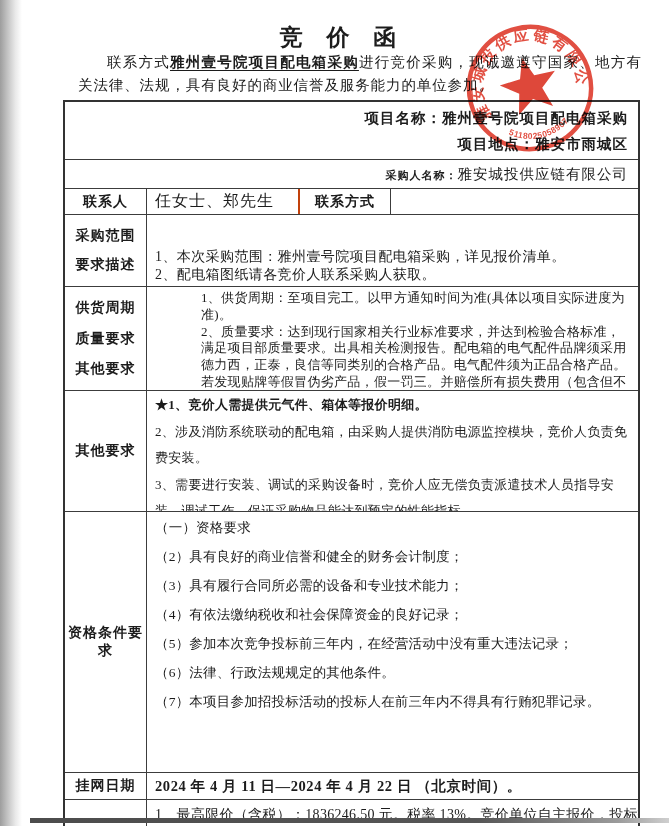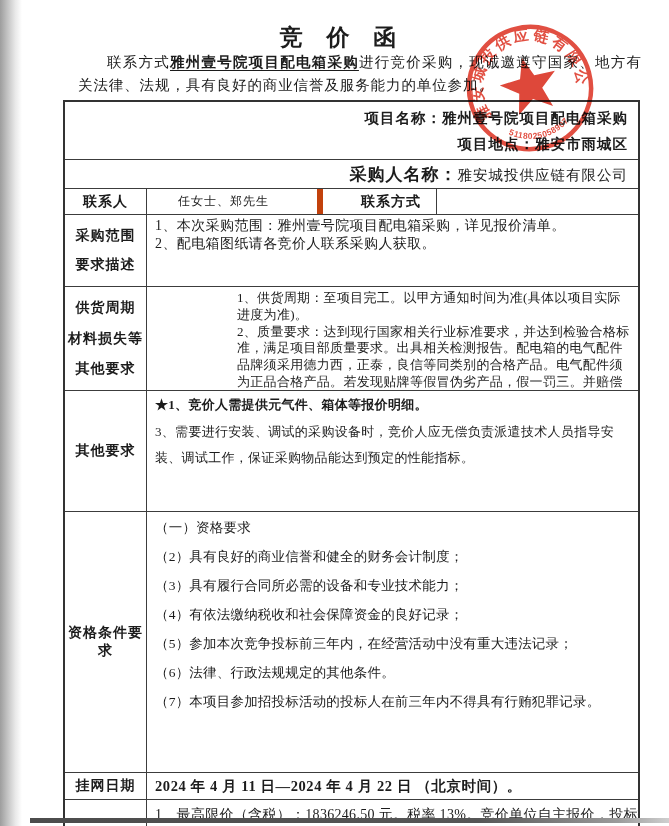--- a/index.html
+++ b/index.html
@@ -44,31 +44,31 @@
     border-right:1px solid #3c3c3c;text-align:center;
   }
   .cell-label.spread{justify-content:space-evenly;}
   .cell-content{flex:1;padding:2px 6px 2px 8px;overflow:hidden;}
   .fullcell{flex:1;padding:3px 10px;box-sizing:border-box;text-align:right;}
   .bold-line{font-weight:700;font-size:14.5px;letter-spacing:1px;line-height:26px;
     font-family:"Liberation Sans","DejaVu Sans",sans-serif;}
   .r1{height:57px;}
   .r2{height:29px;display:flex;align-items:center;}
   .r2 .fullcell{padding-top:0;padding-bottom:0;}
-  .r2 .lbl{font-weight:700;font-family:"Liberation Sans","DejaVu Sans",sans-serif;font-size:17px;letter-spacing:1px;}
+  .r2 .lbl{font-weight:700;font-family:"Liberation Sans","DejaVu Sans",sans-serif;font-size:11px;letter-spacing:1px;}
   .r2 .val{font-size:14.5px;letter-spacing:1px;}
-  .r3{height:26px;gap:23px;}
-  .r3 .c2{width:153px;flex:none;border-right:6px solid #c2410c;display:flex;align-items:center;padding-left:8px;font-size:12px;letter-spacing:1px;box-sizing:border-box;}
+  .r3{height:26px;}
+  .r3 .c2{width:153px;flex:none;border-right:2px solid #c2410c;display:flex;align-items:center;padding-left:8px;font-size:16px;letter-spacing:1px;box-sizing:border-box;}
   .r3 .c3{width:91px;flex:none;border-right:1px solid #3c3c3c;display:flex;align-items:center;justify-content:center;
     font-weight:700;font-size:14px;letter-spacing:1px;font-family:"Liberation Sans","DejaVu Sans",sans-serif;box-sizing:border-box;}
   .r3 .c4{flex:1;display:flex;align-items:center;padding-left:8px;font-size:14.5px;letter-spacing:0.5px;}
   .r4{height:72px;}
-  .r4 .cell-content{display:flex;flex-direction:column;justify-content:flex-start;}
+  .r4 .cell-content{display:flex;flex-direction:column;justify-content:flex-end;}
   .r4 .para{font-size:14px;letter-spacing:0.4px;line-height:18px;word-break:break-all;}
-  .r5{height:104px;gap:36px;}
+  .r5{height:104px;}
   .r5 .cell-content{font-size:13px;line-height:16.8px;letter-spacing:0.3px;word-break:break-all;padding-top:3px;margin-left:46px;}
   .r6{height:121px;}
   .r6 .cell-content{font-size:13px;line-height:26.5px;letter-spacing:0.3px;word-break:break-all;padding-top:1px;}
   .r6 .star{font-weight:700;}
   .r7{height:261px;}
   .r7 .cell-content{font-size:13.5px;line-height:29px;letter-spacing:0.2px;word-break:break-all;padding-top:1px;}
   .r8{height:27px;}
   .r8 .cell-content{display:flex;align-items:center;font-weight:700;font-size:14.5px;letter-spacing:0.6px;}
   .r9{height:29px;}
   .r9 .cell-content{font-size:14px;letter-spacing:0.3px;line-height:22px;padding-top:4px;white-space:nowrap;}
@@ -116,33 +116,34 @@
     </div>
     <div class="cell cell-content">
       <div class="para">1、本次采购范围：雅州壹号院项目配电箱采购，详见报价清单。</div>
       <div class="para">2、配电箱图纸请各竞价人联系采购人获取。</div>
     </div>
   </div>
 
   <div class="row r5">
     <div class="cell cell-label spread">
       <div>供货周期</div>
-      <div>材料损失等</div>
+      <div>质量要求</div>
       <div>其他要求</div>
     </div>
     <div class="cell cell-content">
       <div>1、供货周期：至项目完工。以甲方通知时间为准(具体以项目实际进度为准)。</div>
       <div>2、质量要求：达到现行国家相关行业标准要求，并达到检验合格标准，满足项目部质量要求。出具相关检测报告。配电箱的电气配件品牌须采用德力西，正泰，良信等同类别的合格产品。电气配件须为正品合格产品。若发现贴牌等假冒伪劣产品，假一罚三。并赔偿所有损失费用（包含但不限于直接损失、工期损失、人工损失、材料损失等）。</div>
     </div>
   </div>
 
   <div class="row r6">
     <div class="cell cell-label">其他要求</div>
     <div class="cell cell-content">
       <div class="star">★1、竞价人需提供元气件、箱体等报价明细。</div>
+      <div>2、涉及消防系统联动的配电箱，由采购人提供消防电源监控模块，竞价人负责免费安装。</div>
       <div>3、需要进行安装、调试的采购设备时，竞价人应无偿负责派遣技术人员指导安装、调试工作，保证采购物品能达到预定的性能指标。</div>
     </div>
   </div>
 
   <div class="row r7">
     <div class="cell cell-label">资格条件要求</div>
     <div class="cell cell-content">
       <div>（一）资格要求</div>
       <div>（2）具有良好的商业信誉和健全的财务会计制度；</div>
       <div>（3）具有履行合同所必需的设备和专业技术能力；</div>

